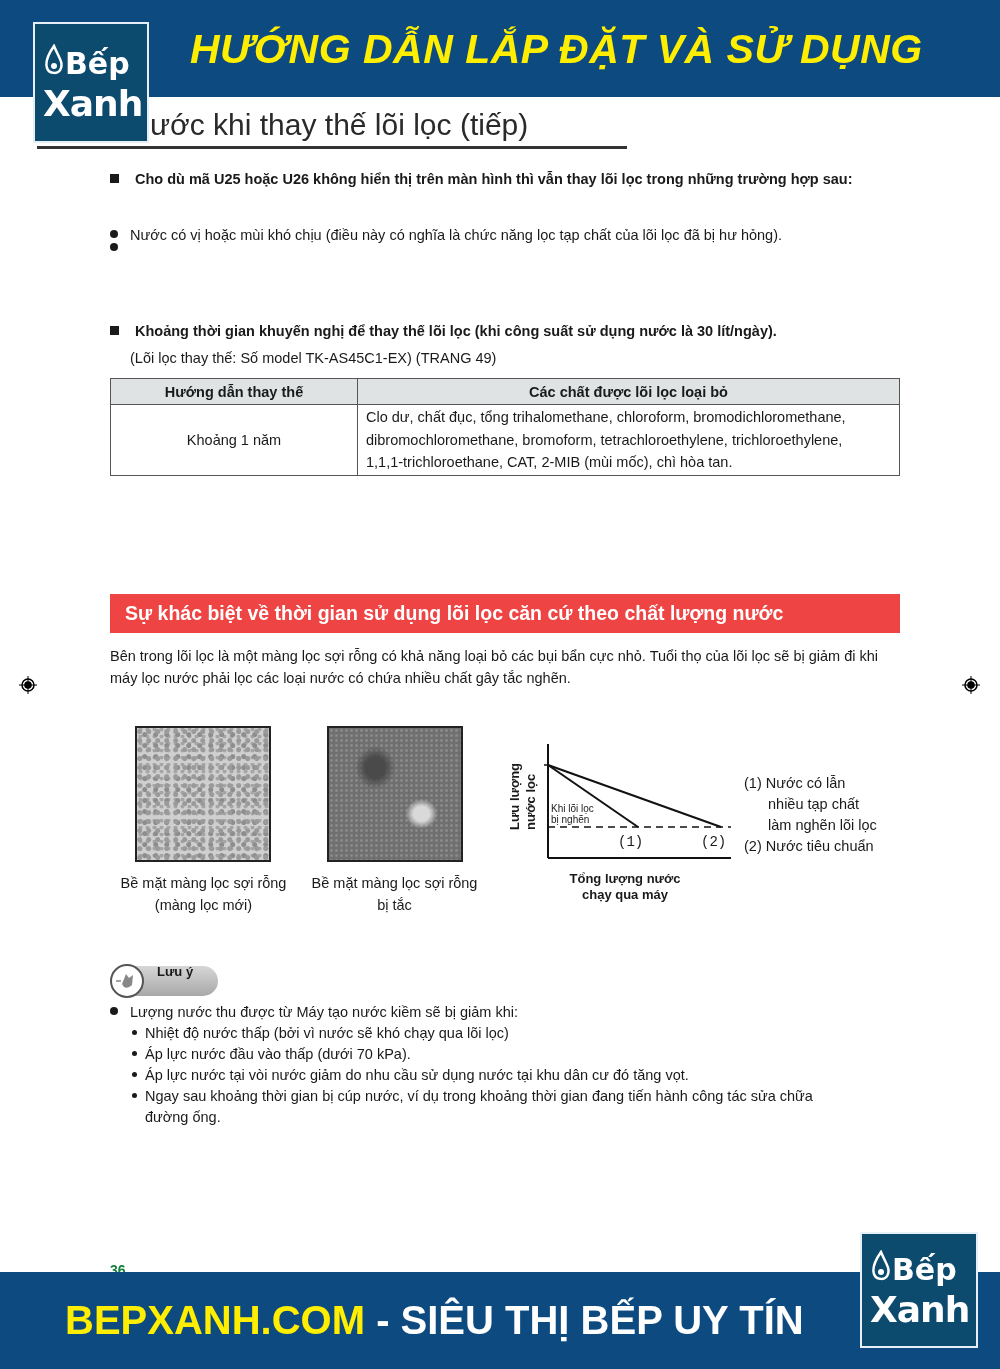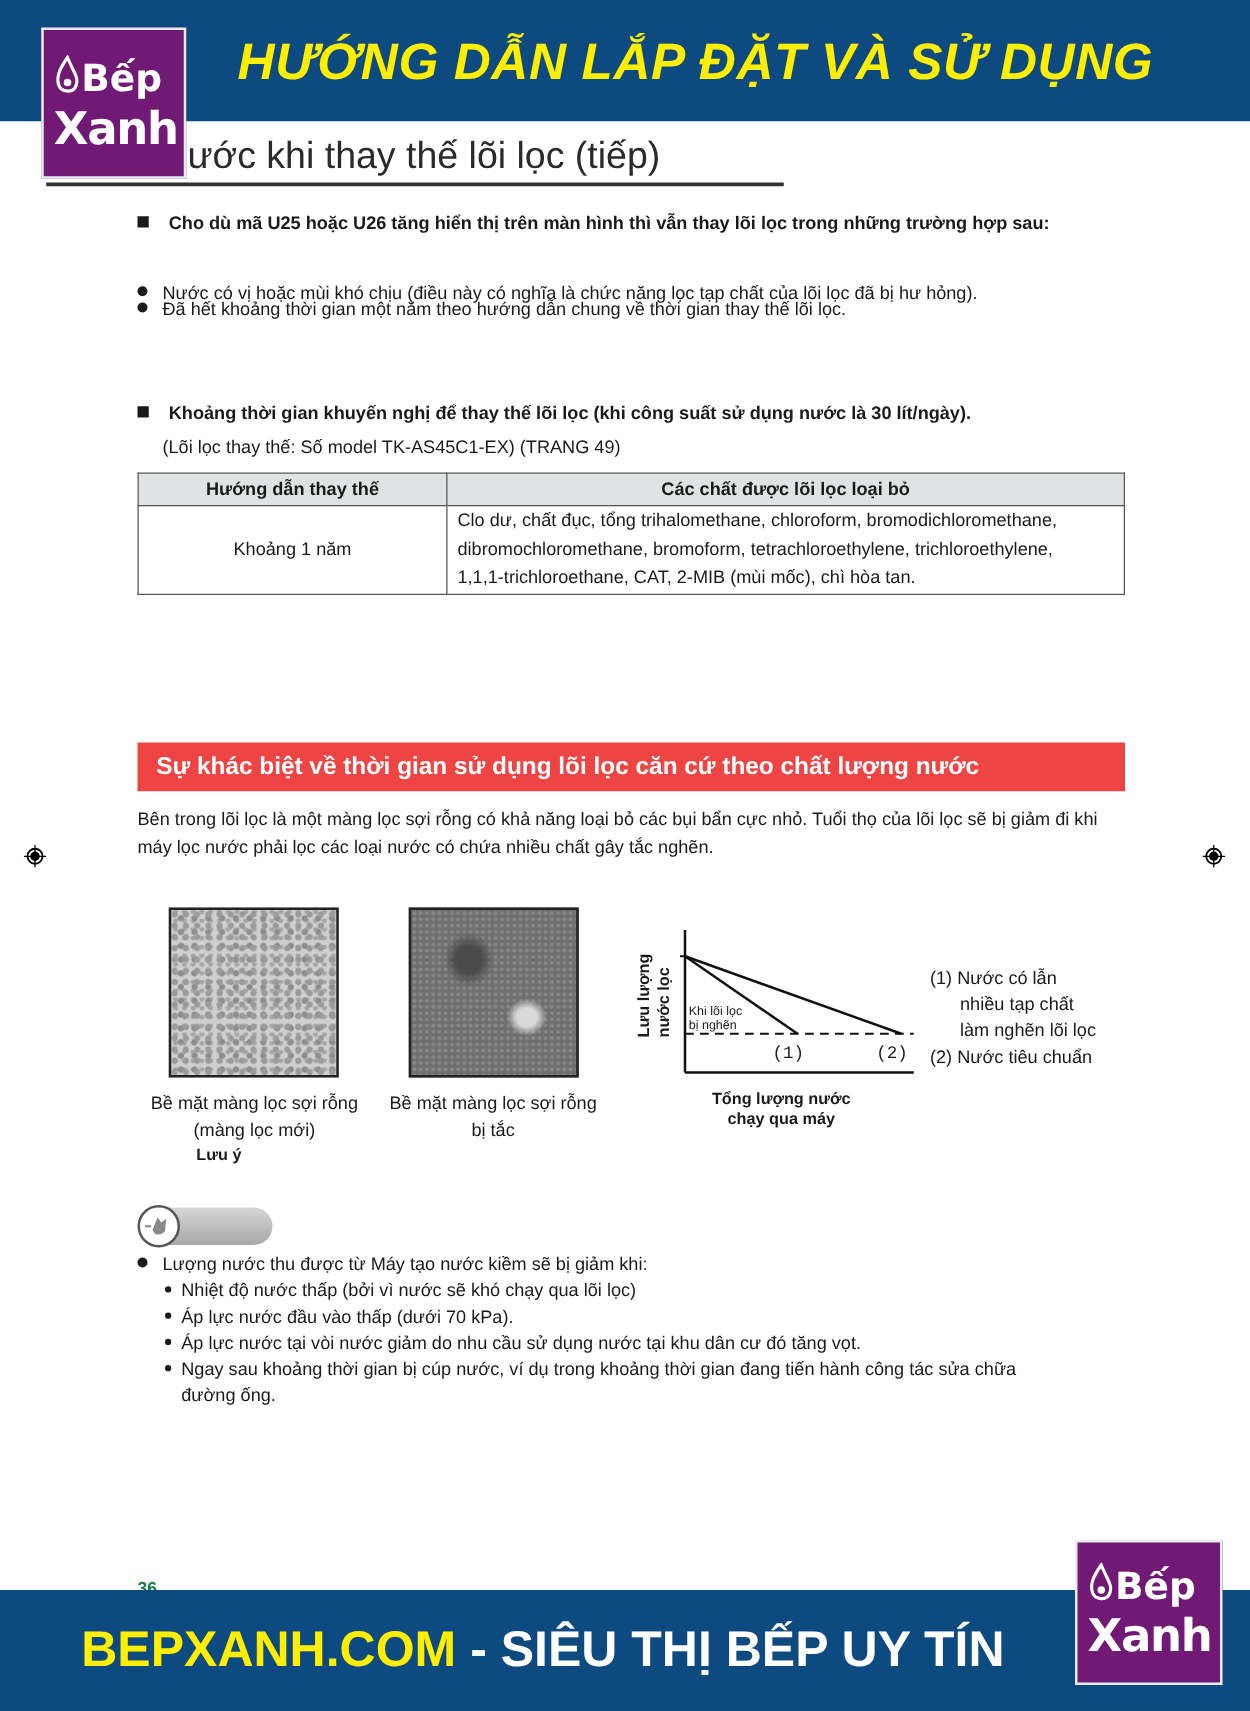--- a/index.html
+++ b/index.html
@@ -2,21 +2,21 @@
 <html><head>
 <meta charset="utf-8">
 <style>
   * { box-sizing: border-box; margin: 0; padding: 0; }
   html, body { width: 1000px; height: 1369px; background: #ffffff; overflow: hidden; }
   body { position: relative; font-family: "Liberation Sans", sans-serif; color: #1a1a1a; }
 
   .top-bar { position: absolute; left: 0; top: 0; width: 1000px; height: 97px; background: #0d4a80; }
   .top-title { position: absolute; left: 190px; top: 26px; font-size: 41px; font-weight: bold; font-style: italic; color: #ffee00; letter-spacing: 0.5px; white-space: nowrap; }
 
-  .logo-box { position: absolute; background: #701a75; border: 2px solid #e6eef6; color: #fff; font-family: "DejaVu Sans", sans-serif; font-weight: bold; text-align: right; }
+  .logo-box { position: absolute; background: #0c4a6e; border: 2px solid #e6eef6; color: #fff; font-family: "DejaVu Sans", sans-serif; font-weight: bold; text-align: right; }
   .logo-box .l1 { position: absolute; font-size: 30px; line-height: 1; }
   .logo-box .l2 { position: absolute; font-size: 36px; line-height: 1; letter-spacing: -1px; }
   .logo-box .drop { position: absolute; }
   .logo-top { left: 33px; top: 22px; width: 116px; height: 121px; }
   .logo-top .drop { left: 8px; top: 20px; }
   .logo-top .l1 { left: 30px; top: 25px; }
   .logo-top .l2 { left: 8px; top: 62px; }
   .logo-bottom { left: 860px; top: 1232px; width: 118px; height: 116px; }
   .logo-bottom .drop { left: 8px; top: 16px; }
   .logo-bottom .l1 { left: 30px; top: 21px; }
@@ -55,21 +55,21 @@
   .caption { position: absolute; font-size: 14.5px; line-height: 22px; text-align: center; white-space: nowrap; }
 
   .chart-svg { position: absolute; left: 495px; top: 740px; }
   .chart-legend { position: absolute; left: 744px; top: 773px; font-size: 14.5px; line-height: 21px; white-space: nowrap; }
   .chart-legend .indent { padding-left: 24px; }
   .x-label { position: absolute; left: 555px; top: 871px; width: 140px; text-align: center; font-size: 13px; font-weight: bold; line-height: 16px; }
   .y-label { position: absolute; left: 503px; top: 760px; width: 40px; height: 70px; }
 
   .note-pill { position: absolute; left: 112px; top: 966px; width: 106px; height: 30px; border-radius: 15px; background: linear-gradient(#d6d6d6, #a8a8a8); }
   .note-pill-circle { position: absolute; left: 110px; top: 964px; width: 34px; height: 34px; border-radius: 50%; background: #fff; border: 2px solid #555; }
-  .note-pill-label { position: absolute; left: 157px; top: 916px; font-size: 13px; font-weight: bold; }
+  .note-pill-label { position: absolute; left: 157px; top: 964px; font-size: 13px; font-weight: bold; }
 
   .sub-dot { position: absolute; left: 132px; font-size: 14.5px; line-height: 21px; }
   .sub-dot .sdot { display: inline-block; width: 5px; height: 5px; border-radius: 50%; background: #1a1a1a; margin-right: 8px; vertical-align: 3px; }
   .sub-dot .cont { padding-left: 13px; }
 
   .page-num { position: absolute; left: 110px; top: 1262px; font-size: 14px; font-weight: bold; color: #15803d; }
 
   .bottom-bar { position: absolute; left: 0; top: 1272px; width: 1000px; height: 97px; background: #0d4a80; }
   .bottom-text { position: absolute; left: 65px; top: 1298px; font-size: 40px; font-weight: bold; white-space: nowrap; }
   .bottom-text .y { color: #ffee00; }
@@ -88,27 +88,27 @@
   </svg>
   <span class="l1">Bếp</span>
   <span class="l2">Xanh</span>
 </div>
 
 <div class="section-title">ước khi thay thế lõi lọc (tiếp)</div>
 <div class="section-rule"></div>
 
 <div class="bullet-head" style="top:168px;">
   <span class="sq"></span>
-  <span class="wrap">Cho dù mã U25 hoặc U26 tăng hiển thị trên màn hình thì vẫn thay lõi lọc trong những trường hợp sau:</span>
+  <span class="wrap">Cho dù mã U25 hoặc U26 không hiển thị trên màn hình thì vẫn thay lõi lọc trong những trường hợp sau:</span>
 </div>
 <div class="dot-item" style="top:224px;">
   <span class="dot"></span><span>Nước có vị hoặc mùi khó chịu (điều này có nghĩa là chức năng lọc tạp chất của lõi lọc đã bị hư hỏng).</span>
 </div>
 <div class="dot-item" style="top:237px;">
-  <span class="dot"></span><span>Đã hết khoảng thời gian một năm theo hướng dẫn chung về thời gian thay thế lõi lọc.</span>
+  <span class="dot"></span>
 </div>
 
 <div class="bullet-head" style="top:320px; width:790px;">
   <span class="sq"></span>
   <span class="wrap">Khoảng thời gian khuyến nghị để thay thế lõi lọc (khi công suất sử dụng nước là 30 lít/ngày).</span>
 </div>
 <div class="note-text">(Lõi lọc thay thế: Số model TK-AS45C1-EX) (TRANG 49)</div>
 
 <table class="spec">
   <thead>

